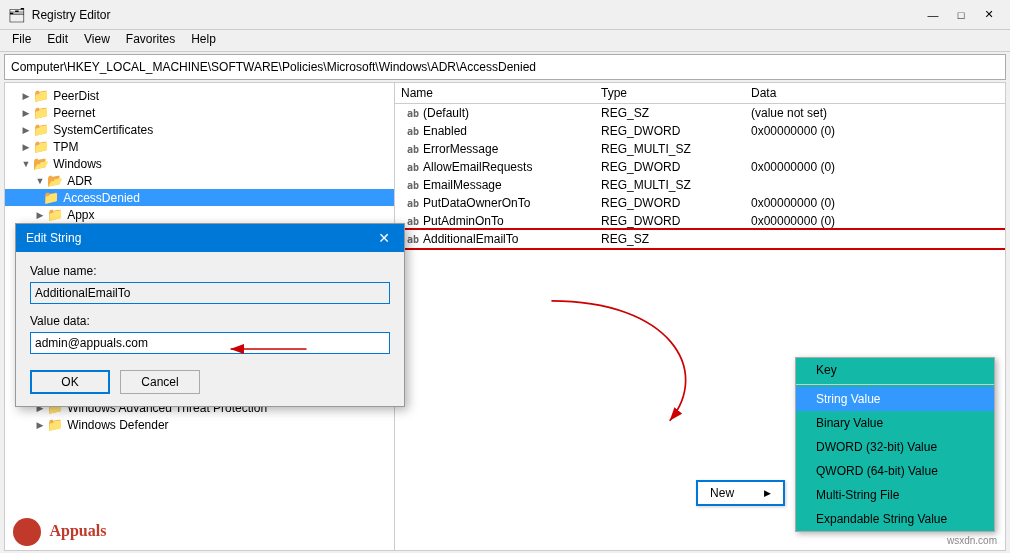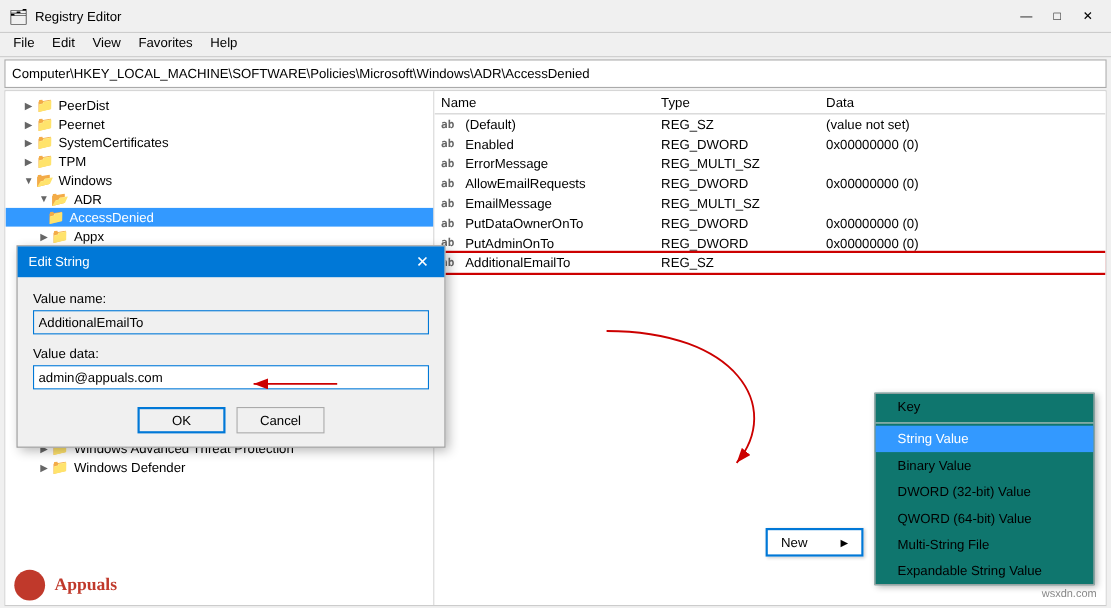--- a/index.html
+++ b/index.html
@@ -90,21 +90,21 @@
     .col-name { width: 200px; padding: 0 6px; font-weight: normal; color: #000; }
     .col-type { width: 150px; padding: 0 6px; }
     .col-data { flex: 1; padding: 0 6px; }
     .value-row {
       display: flex;
       align-items: center;
       padding: 2px 0;
       cursor: pointer;
       border-bottom: none;
     }
-    .reg-icon { margin-right: 4px; font-size: 11px; color: #666; width: 18px; text-align: left; }
+    .reg-icon { margin-right: 4px; font-size: 11px; color: #666; width: 18px; text-align: right; }
     .reg-icon.ab { font-size: 10px; font-weight: bold; color: #666; font-family: monospace; }
     .context-menu-item {
       padding: 5px 20px;
       cursor: pointer;
       white-space: nowrap;
     }
     .context-menu-item.selected { background: #3399ff; color: white; }
 
     .new-popup {
       position: absolute;
@@ -158,21 +158,20 @@
       height: 22px;
       border: 1px solid #0078d7;
       padding: 2px 4px;
       font-size: 12px;
       margin-bottom: 10px;
       outline: none;
       background: white;
     }
     .dialog-buttons {
       display: flex;
-      justify-content: center;
       gap: 10px;
       margin-top: 6px;
     }
     .dialog-btn {
       width: 80px;
       height: 24px;
       border: 1px solid #aaa;
       background: #f0f0f0;
       cursor: pointer;
       font-size: 12px;
@@ -425,21 +424,21 @@
 
     </div>
 
     <div style="position: absolute; bottom: 44px; right: 220px; z-index: 100; padding-left: 44px;">
       <div style="background: white; border: 2px solid #0078d7; padding: 4px 12px; display: flex; align-items: center; gap: 30px; cursor: pointer; box-shadow: 1px 1px 3px rgba(0,0,0,0.2);">
         <span>New</span>
         <span style="font-size:9px;">▶</span>
       </div>
     </div>
 
-    <div class="new-popup" style="position: absolute; bottom: 18px; right: 10px; z-index: 101; width: 200px; border: 1px solid #aaa; box-shadow: 2px 2px 6px rgba(0,0,0,0.3); background: #0f766e;">
+    <div class="new-popup" style="position: absolute; bottom: 18px; right: 10px; z-index: 101; width: 200px; border: 1px solid #aaa; box-shadow: 2px 2px 6px rgba(0,0,0,0.3); background: #14b8a6;">
       <div class="context-menu-item">Key</div>
       <div style="height:1px;background:#ccc;margin:2px 0;"></div>
       <div class="context-menu-item selected" style="background:#3399ff;color:white;">String Value</div>
       <div class="context-menu-item">Binary Value</div>
       <div class="context-menu-item">DWORD (32-bit) Value</div>
       <div class="context-menu-item">QWORD (64-bit) Value</div>
       <div class="context-menu-item">Multi-String File</div>
       <div class="context-menu-item">Expandable String Value</div>
     </div>
   </div>

